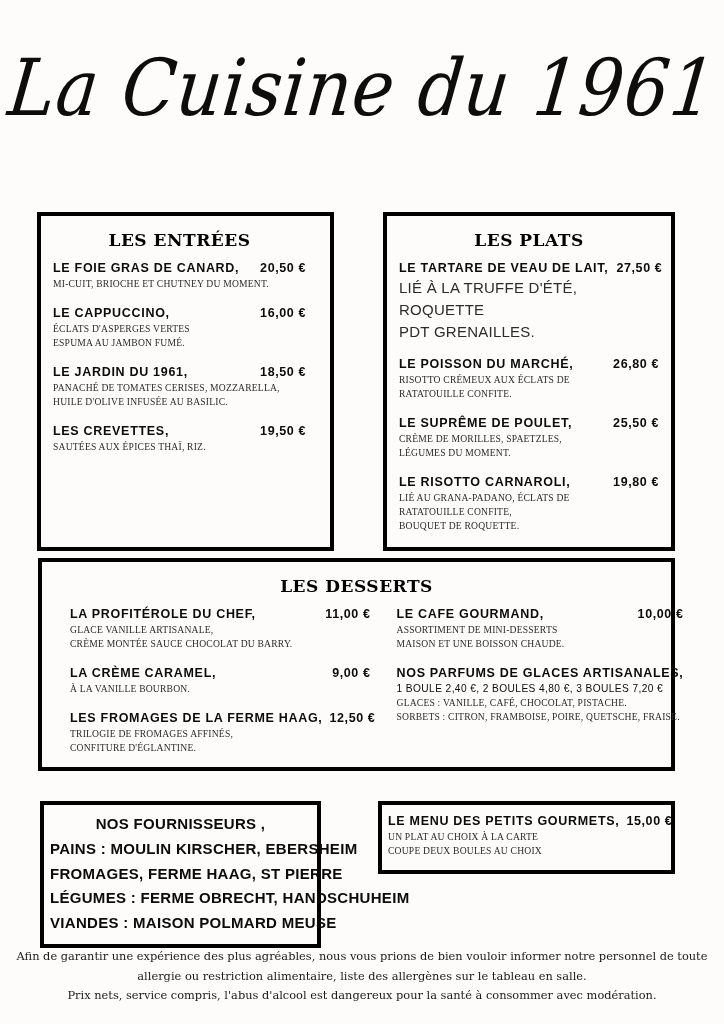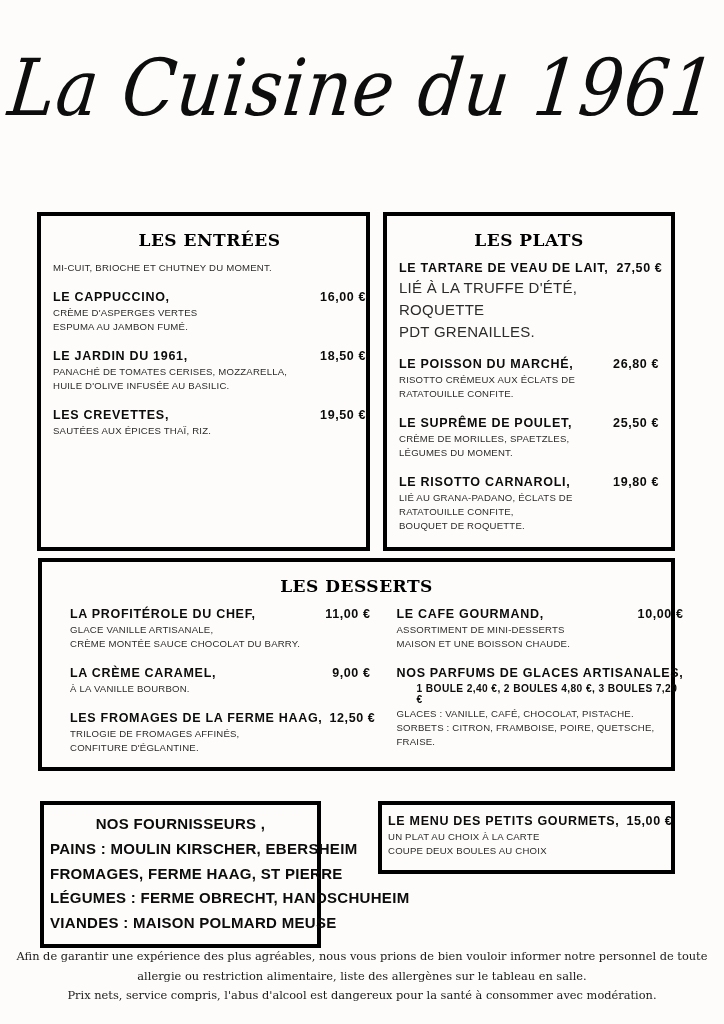--- a/index.html
+++ b/index.html
@@ -77,52 +77,51 @@
     letter-spacing: 0.6px;
     color: #0b0b0b;
     white-space: nowrap;
   }
   .item-line.inline-price {
     justify-content: flex-start;
     gap: 7px;
     text-align: right;
   }
   .desc {
-    font-family: Liberation Sans, sans-serif;
+    font-family: Liberation Serif, serif;
     font-size: 9.6px;
     letter-spacing: 0.2px;
     line-height: 1.45;
     color: #2b2b2b;
     margin-top: 2px;
   }
   .desc.sans {
     font-family: "Liberation Sans", sans-serif;
     font-size: 15px;
     letter-spacing: 0.25px;
   }
   .subprice {
     font-family: "Liberation Sans", sans-serif;
-    font-weight: 700;
+    font-weight: 400;
     font-size: 10.2px;
     letter-spacing: 0.4px;
     margin-top: 3px;
     color: #0b0b0b;
-    margin-left: 20px;
   }
 
   
   .top-row {
     position: absolute;
     left: 37px;
     top: 212px;
     width: 638px;
     display: flex;
     justify-content: space-between;
   }
-  .box-entrees { width: 333px; padding: 6px 0 10px 12px; }
+  .box-entrees { width: 297px; padding: 6px 24px 10px 12px; }
   .box-plats   { width: 292px; padding: 6px 12px 12px 12px; }
 
   
   .box-desserts {
     position: absolute;
     left: 38px;
     top: 558px;
     width: 637px;
     padding: 6px 0 10px 0;
   }
@@ -180,31 +179,35 @@
 <div class="title-wrap">
   <div class="menu-title">La Cuisine du 1961</div>
 </div>
 
 <div class="top-row">
 
   <div class="box box-entrees">
     <div class="section-head">LES ENTRÉES</div>
     <div>
       <div class="item">
+        <div class="item-line">
+          <span class="item-name">LE FOIE GRAS DE CANARD,</span>
+          <span class="item-price">20,50 €</span>
+        </div>
         <div class="desc">
           <div>MI-CUIT, BRIOCHE ET CHUTNEY DU MOMENT.</div>
         </div>
       </div>
       <div class="item">
         <div class="item-line">
           <span class="item-name">LE CAPPUCCINO,</span>
           <span class="item-price">16,00 €</span>
         </div>
         <div class="desc">
-          <div>CRÈME D'ASPERGES VERTES</div>
+          <div>ÉCLATS D'ASPERGES VERTES</div>
           <div>ESPUMA AU JAMBON FUMÉ.</div>
         </div>
       </div>
       <div class="item">
         <div class="item-line">
           <span class="item-name">LE JARDIN DU 1961,</span>
           <span class="item-price">18,50 €</span>
         </div>
         <div class="desc">
           <div>PANACHÉ DE TOMATES CERISES, MOZZARELLA,</div>

